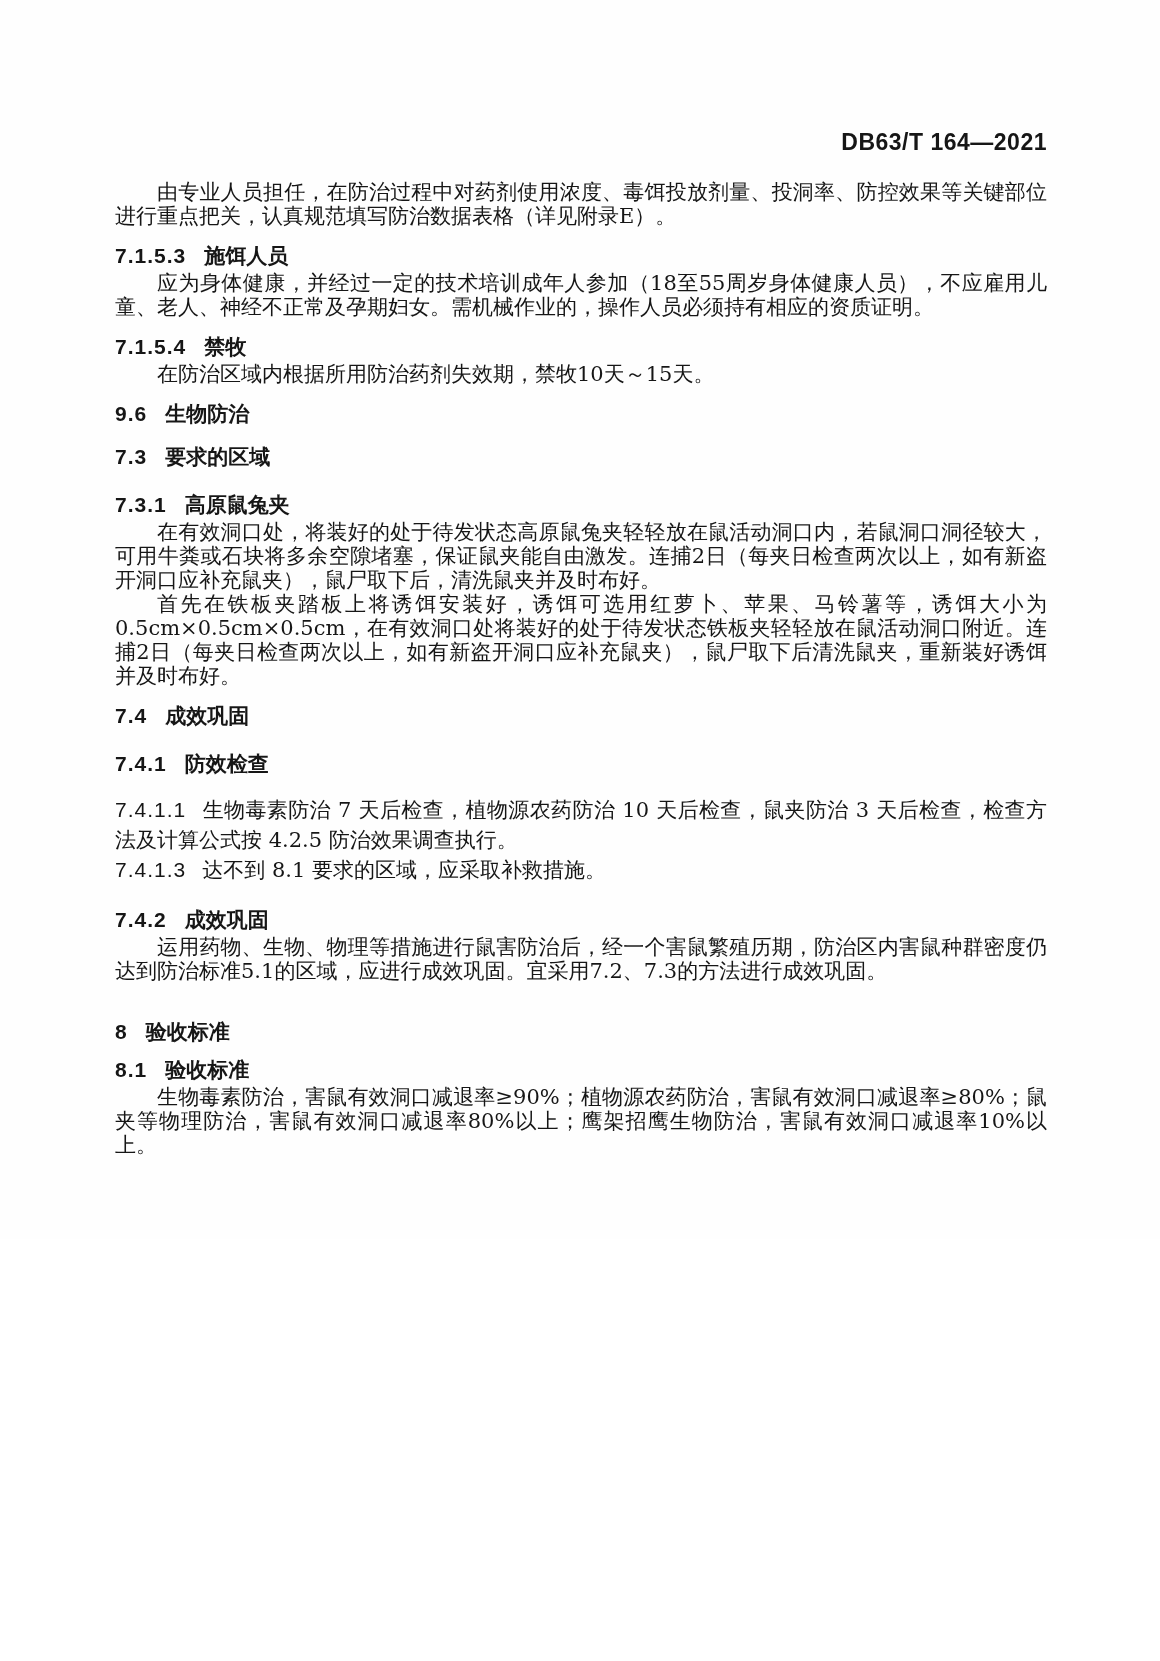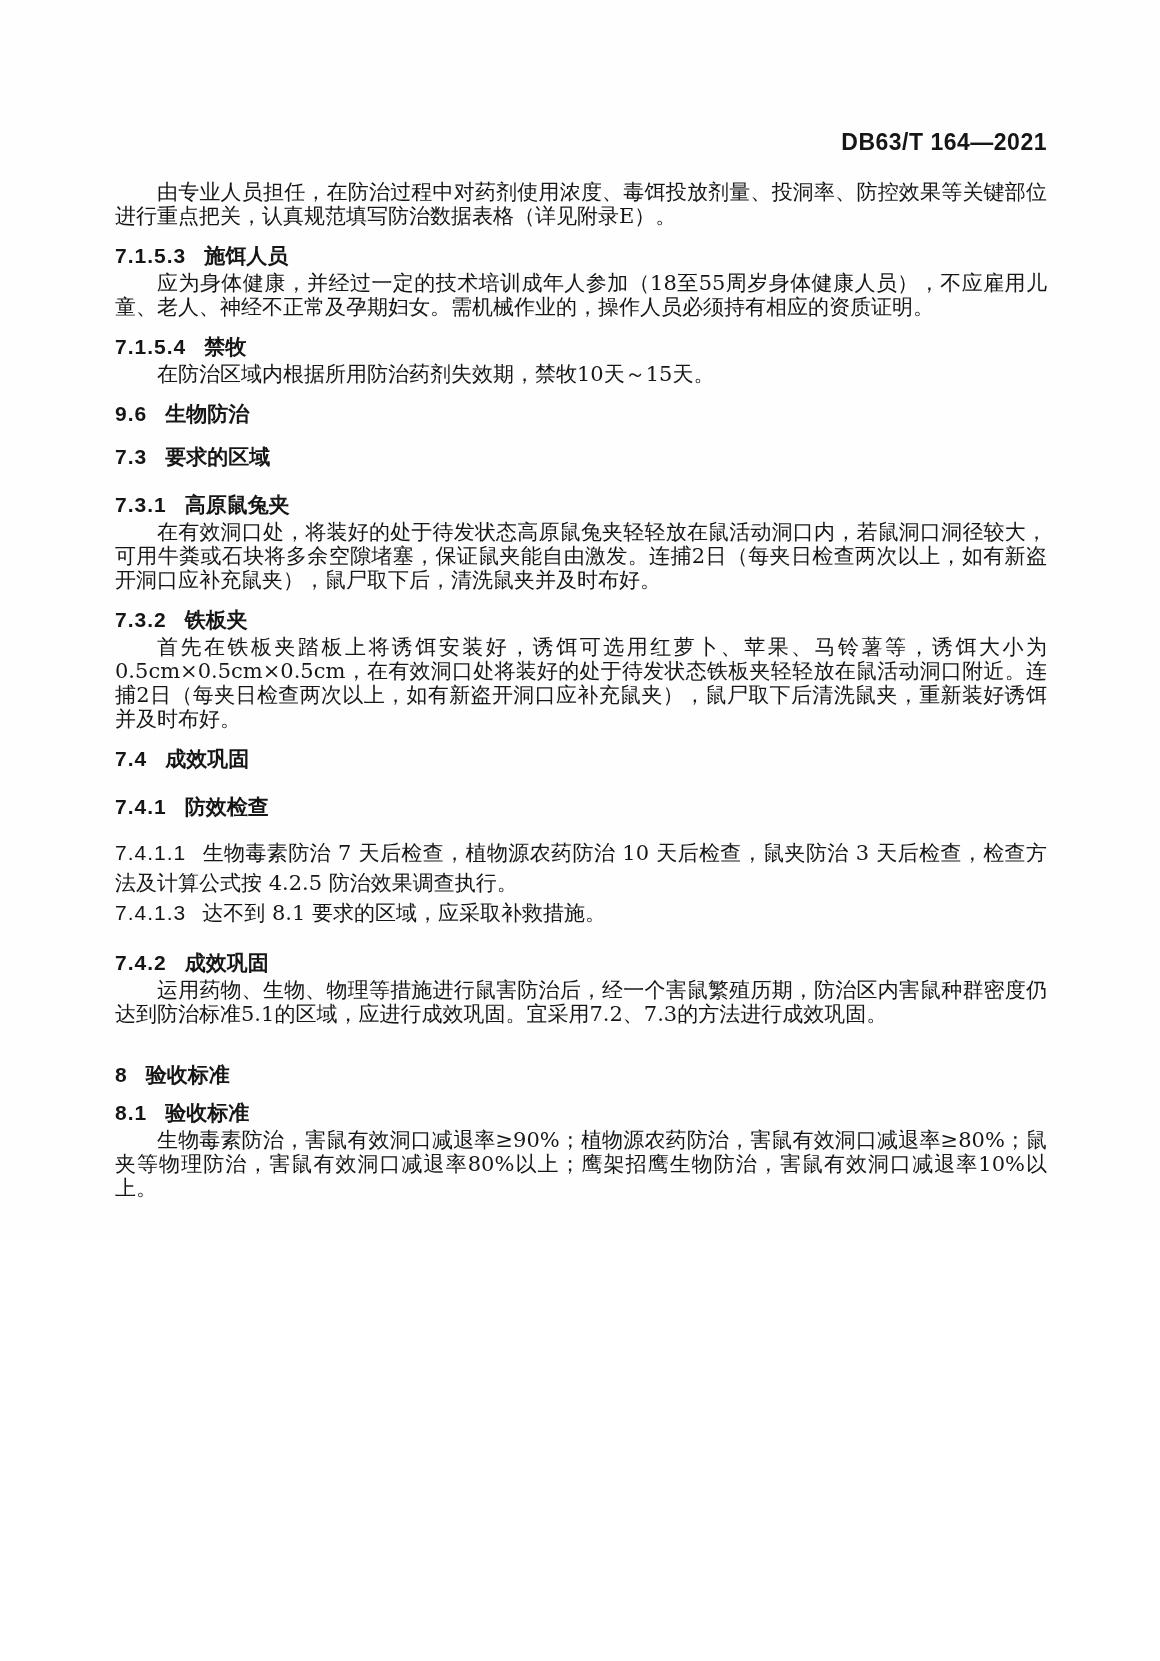--- a/index.html
+++ b/index.html
@@ -98,23 +98,20 @@
     </div>
 
     <div class="h lvl2">
       <span class="hnum">7.3</span><span class="htitle">要求的区域</span>
     </div>
     <div class="h lvl3 after-h">
       <span class="hnum">7.3.1</span><span class="htitle">高原鼠兔夹</span>
     </div>
     <p class="para">在有效洞口处，将装好的处于待发状态高原鼠兔夹轻轻放在鼠活动洞口内，若鼠洞口洞径较大，可用牛粪或石块将多余空隙堵塞，保证鼠夹能自由激发。连捕2日（每夹日检查两次以上，如有新盗开洞口应补充鼠夹），鼠尸取下后，清洗鼠夹并及时布好。</p>
 
-    <div class="h lvl3">
-      <span class="hnum">7.3.2</span><span class="htitle">铁板夹</span>
-    </div>
     <p class="para">首先在铁板夹踏板上将诱饵安装好，诱饵可选用红萝卜、苹果、马铃薯等，诱饵大小为0.5cm×0.5cm×0.5cm，在有效洞口处将装好的处于待发状态铁板夹轻轻放在鼠活动洞口附近。连捕2日（每夹日检查两次以上，如有新盗开洞口应补充鼠夹），鼠尸取下后清洗鼠夹，重新装好诱饵并及时布好。</p>
 
     <div class="h lvl2">
       <span class="hnum">7.4</span><span class="htitle">成效巩固</span>
     </div>
     <div class="h lvl3 after-h">
       <span class="hnum">7.4.1</span><span class="htitle">防效检查</span>
     </div>
 
     <div class="clauses">

